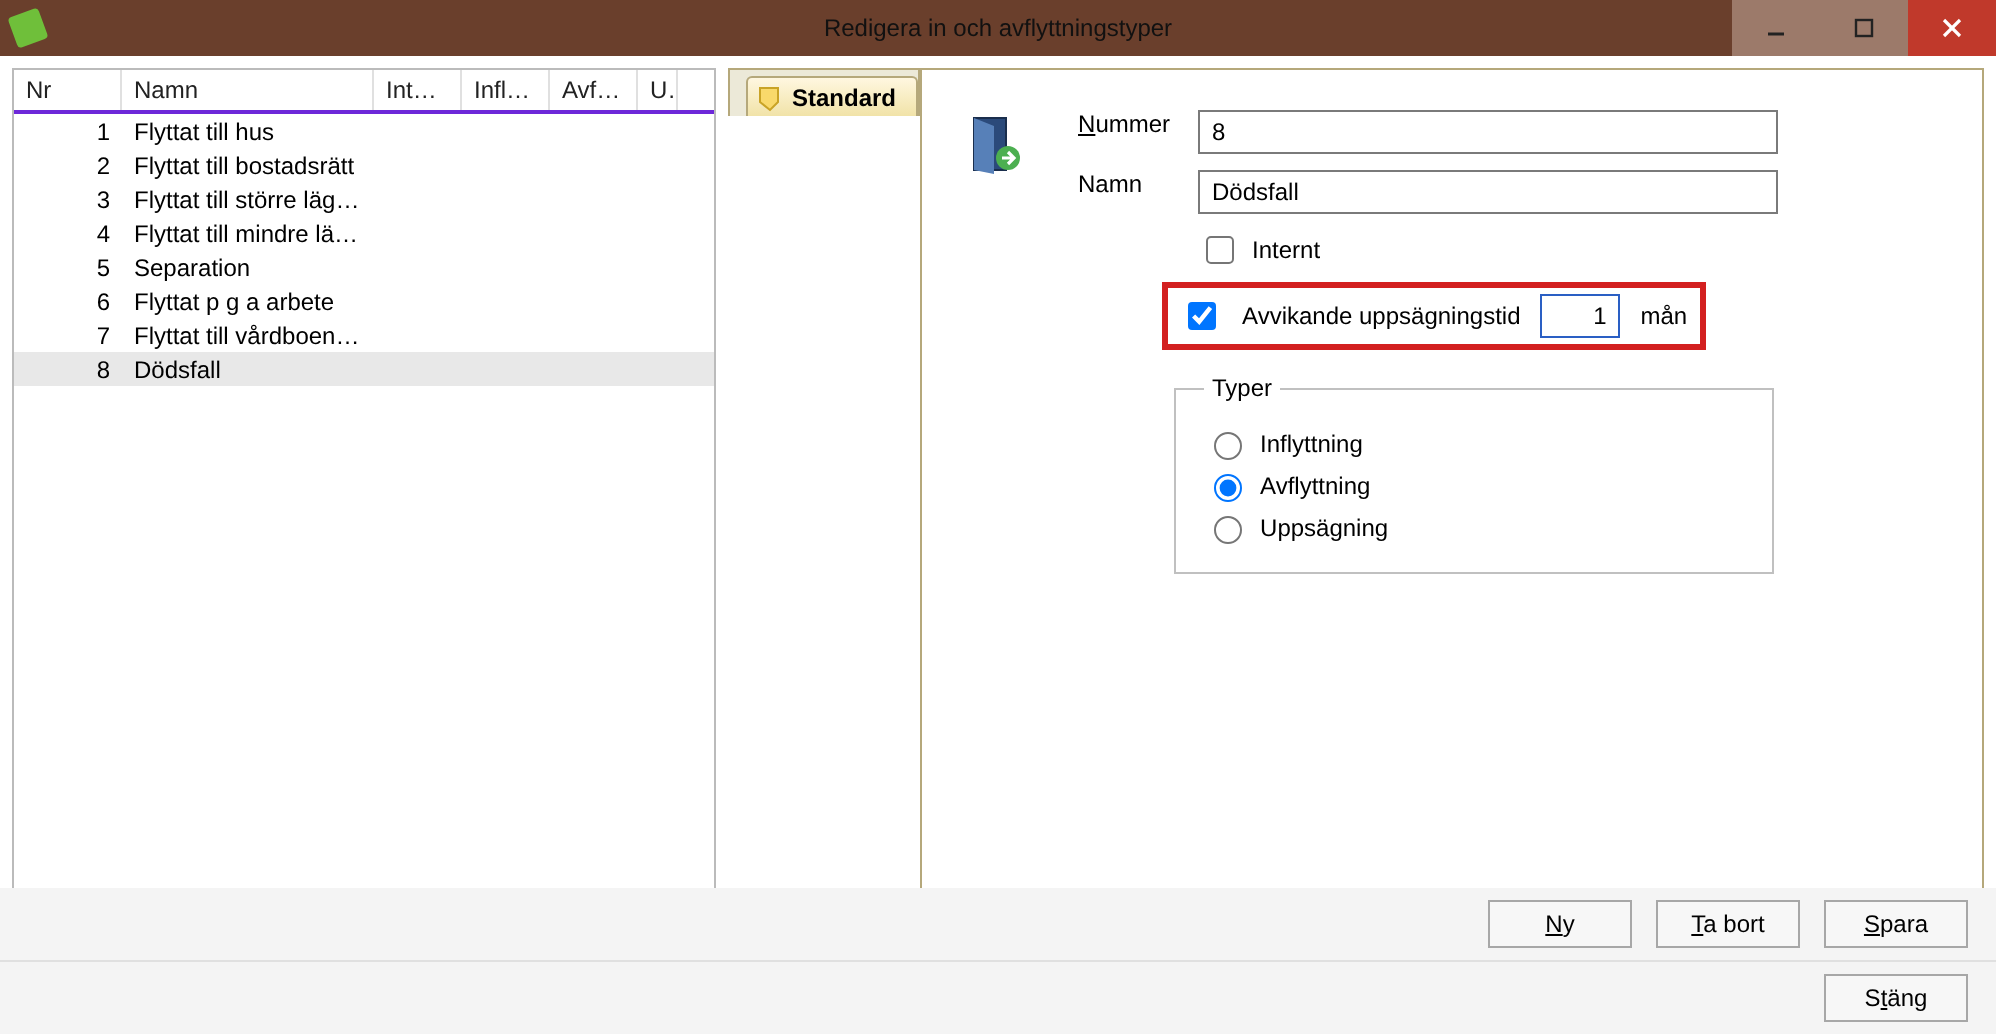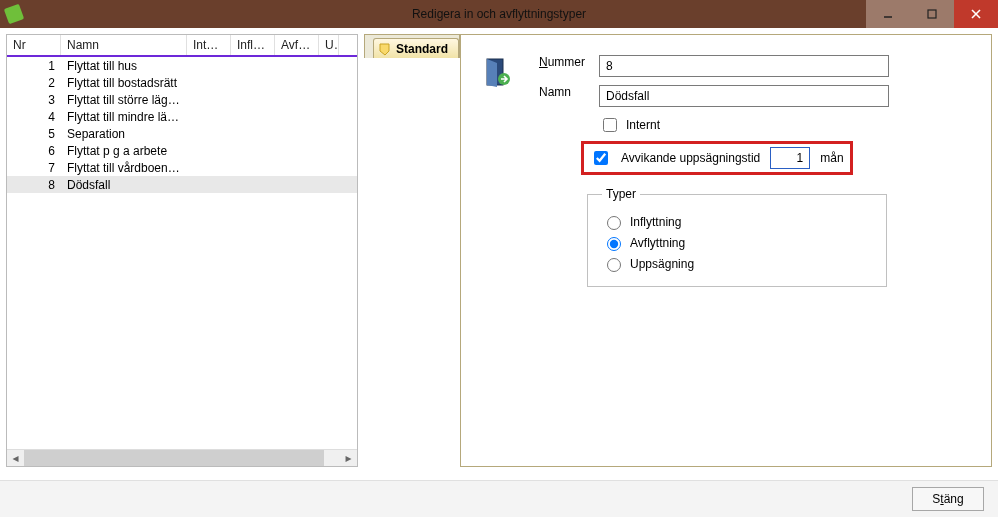--- a/index.html
+++ b/index.html
@@ -417,16 +417,21 @@
             <input type="radio" name="typ" id="r-up" style="">
             <label for="r-up"><span class="ul">U</span><span>ppsägning</span></label>
           </div>
         </fieldset>
       </div>
     </div>
   </div>
 </div>
 
 <div class="bottom-area">
+  <div class="btn-row upper">
+    <button class="btn"><span class="ul">N</span><span>y</span></button>
+    <button class="btn"><span class="ul">T</span><span>a bort</span></button>
+    <button class="btn"><span class="ul">S</span><span>para</span></button>
+  </div>
   <div class="btn-row">
     <button class="btn"><span>S</span><span class="ul">t</span><span>äng</span></button>
   </div>
 </div>
 
 </body></html>

